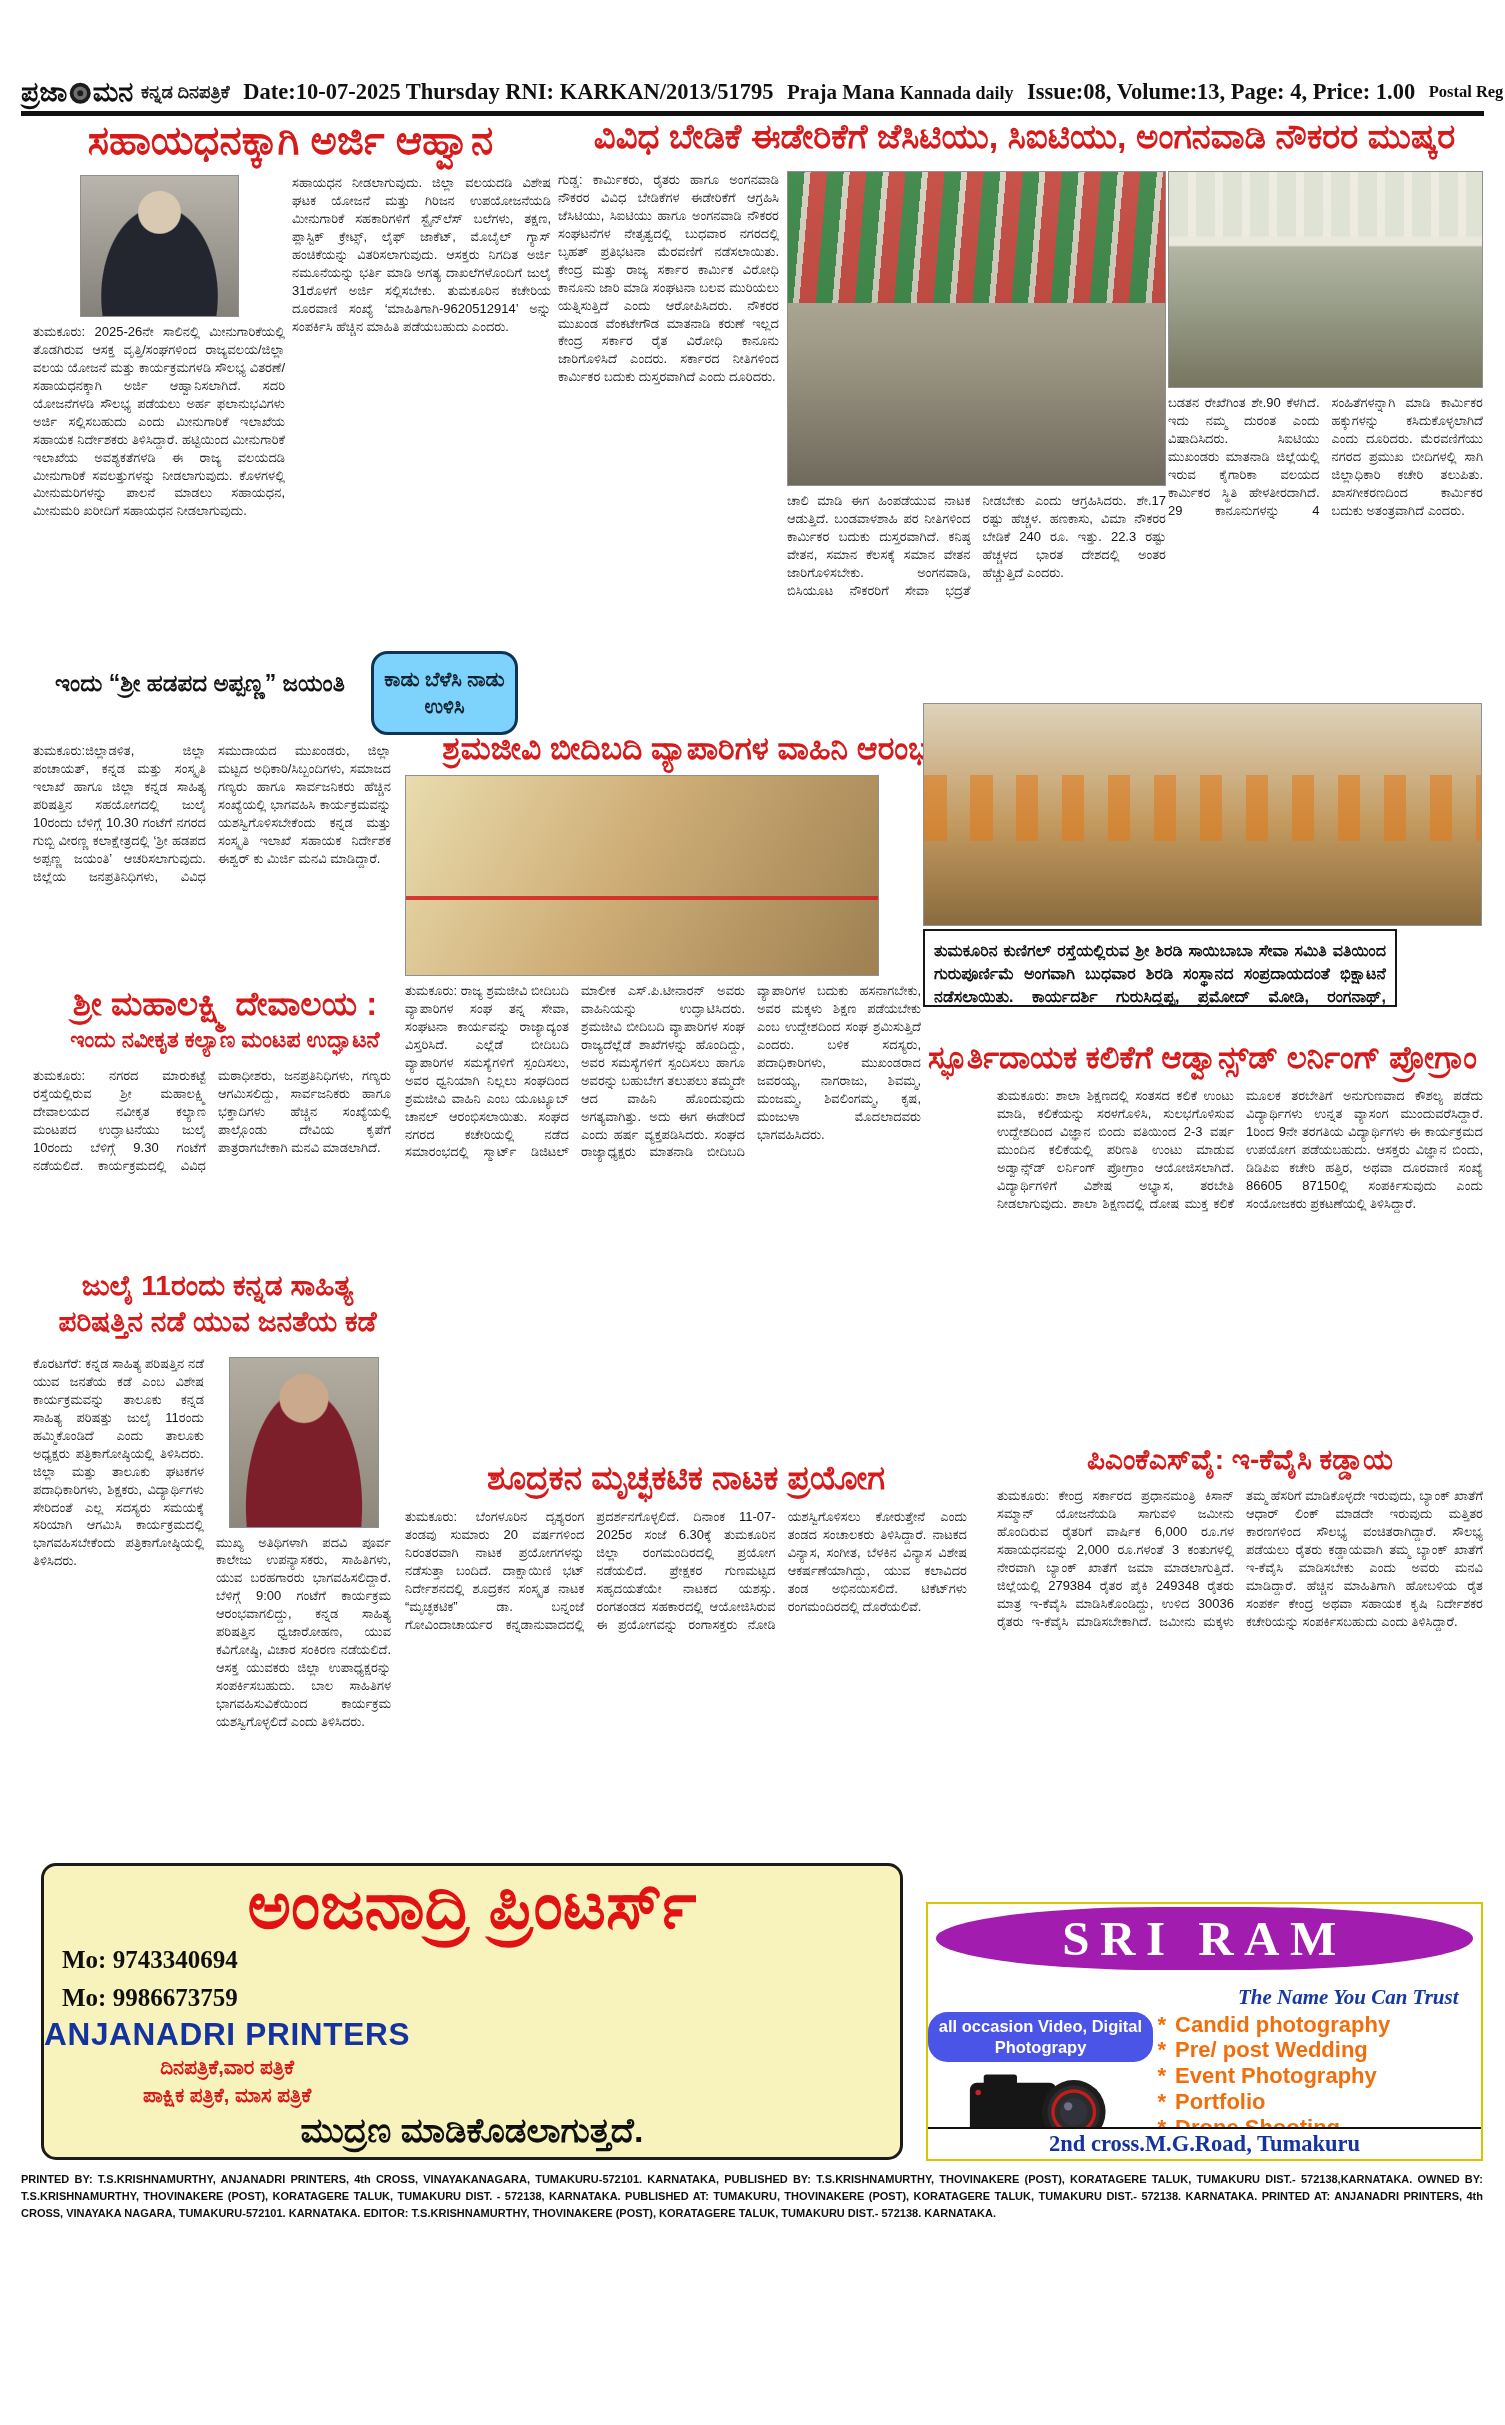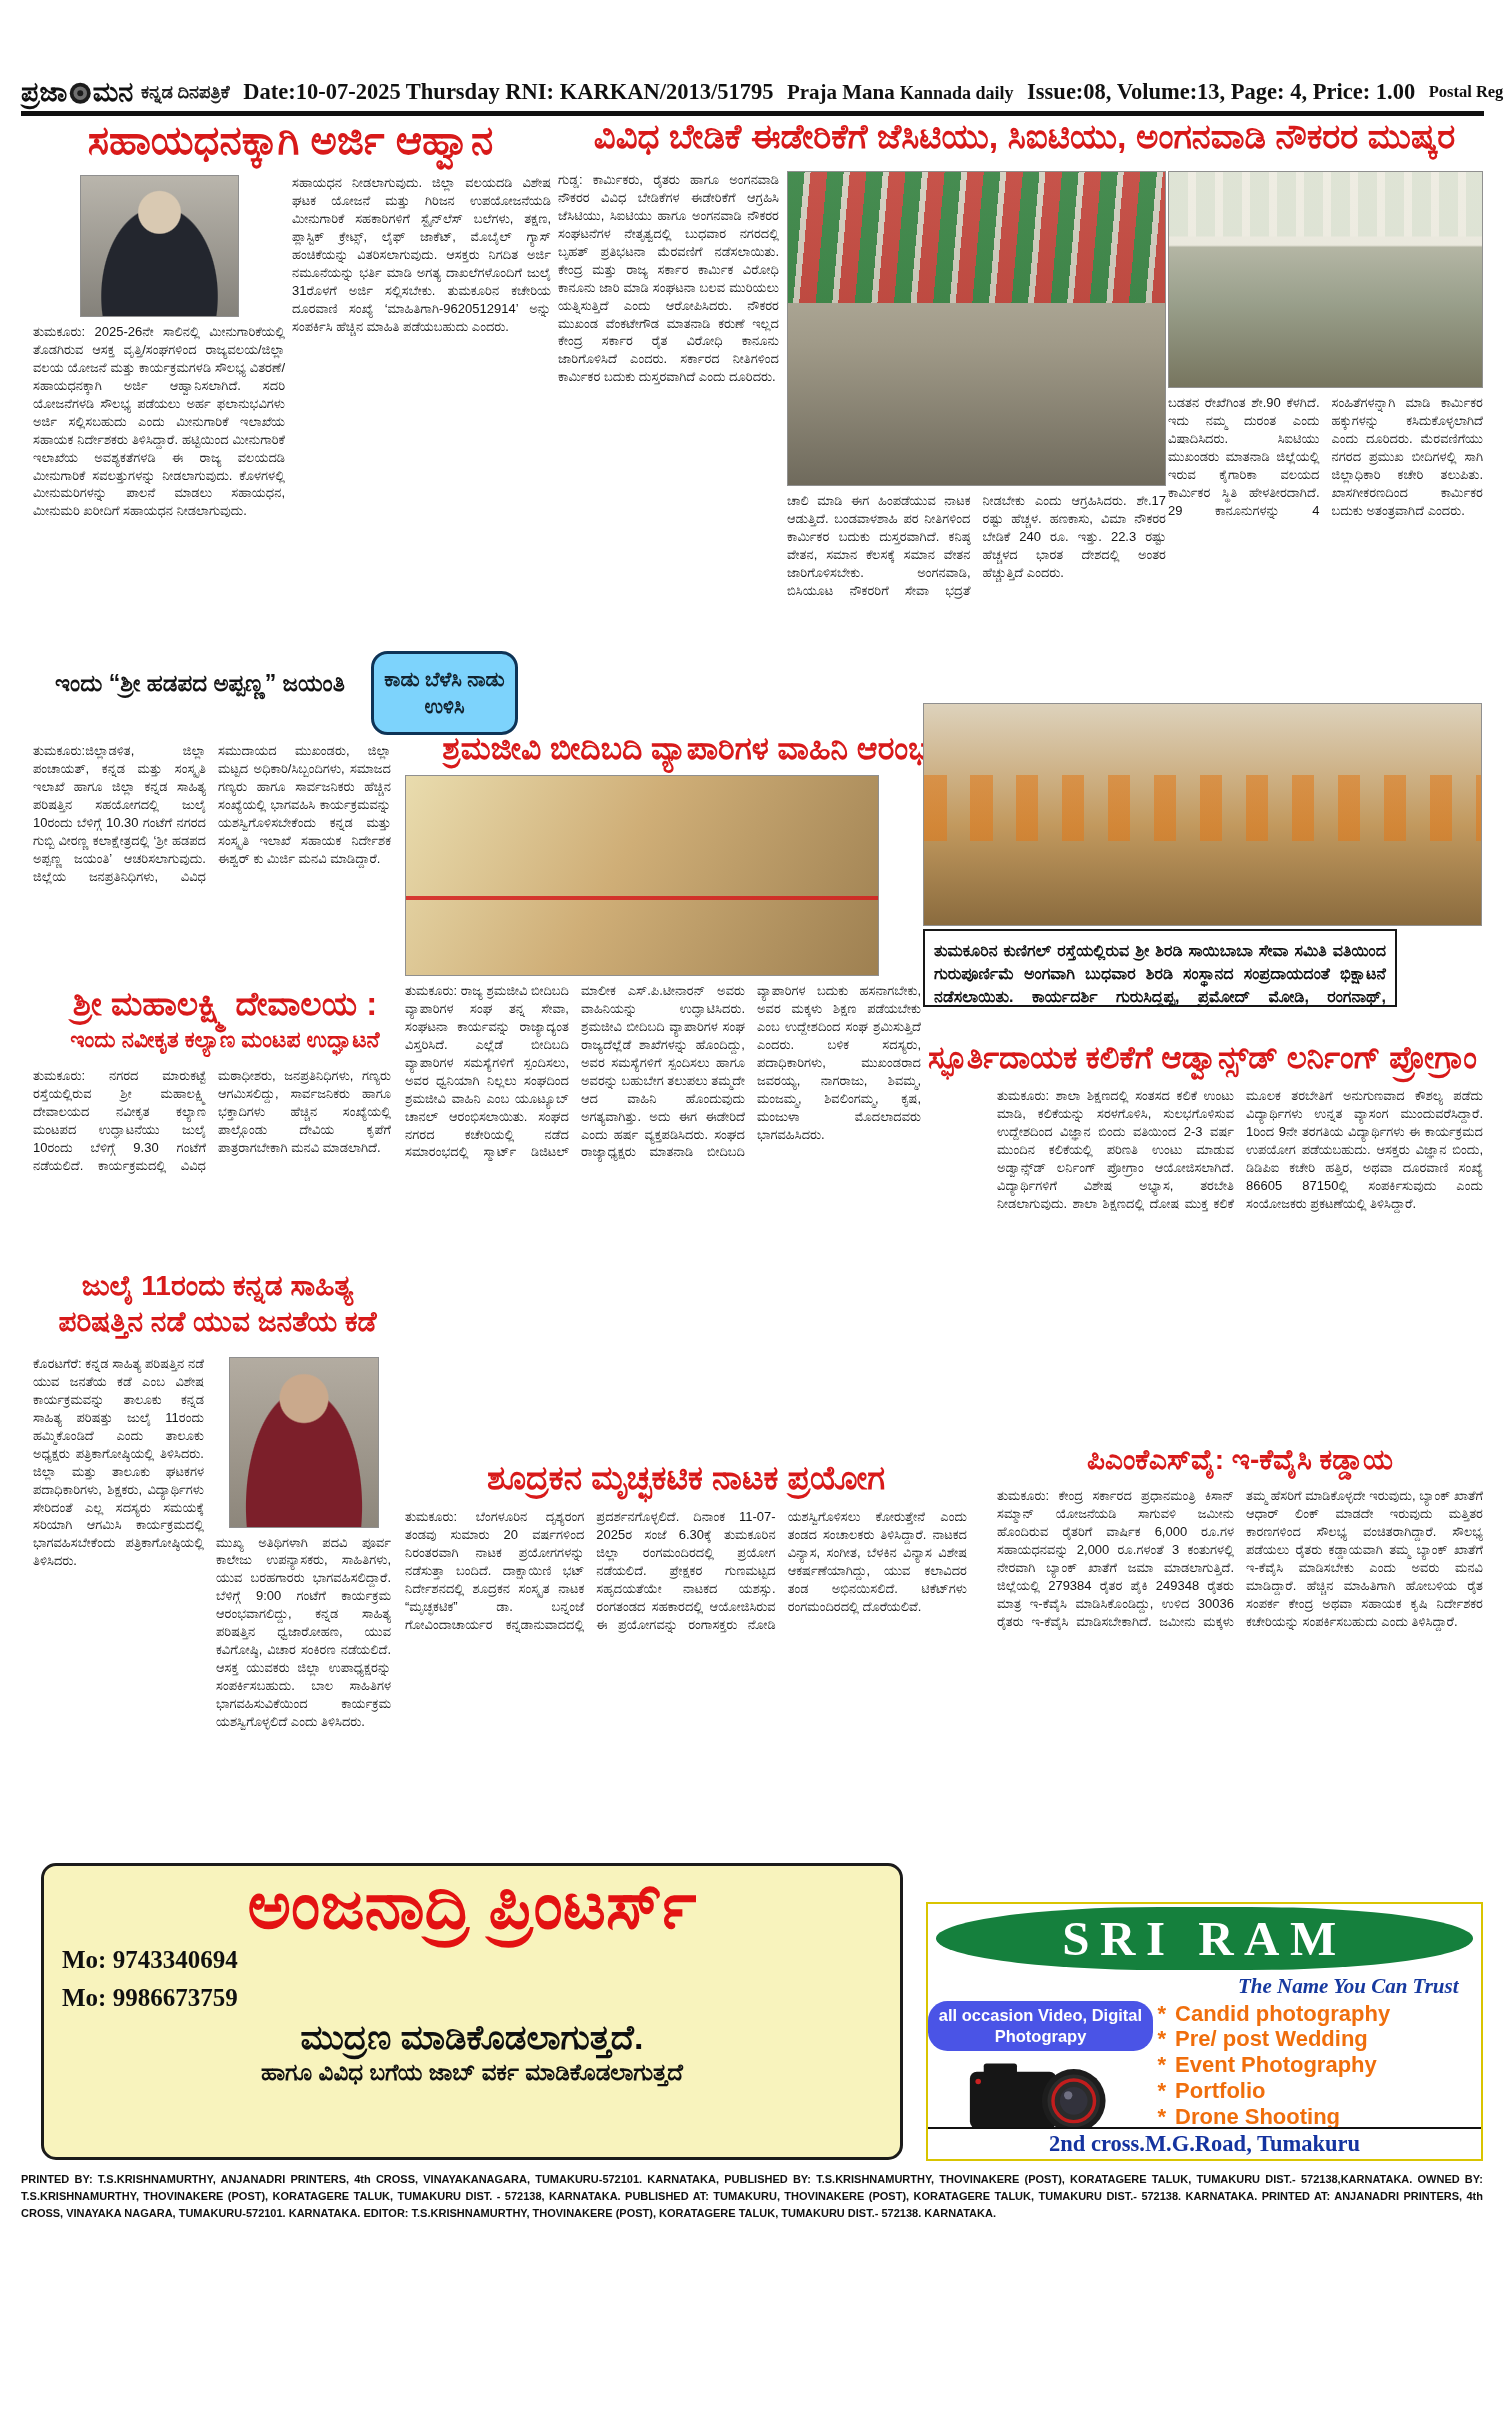--- a/index.html
+++ b/index.html
@@ -42,21 +42,21 @@
   .ad1-mid{display:flex;align-items:flex-start;margin-top:1.5px;flex-direction:column;}
   .ad1-phones{width:247px;padding-left:18px;font-family:"Liberation Serif",serif;font-weight:bold;font-size:25px;color:#101010;line-height:1.5;}
   .ad1-centerblock{flex:1;text-align:center;}
   .ad1-en{color:#14339f;font-weight:bold;font-size:31.5px;letter-spacing:0.7px;}
   .ad1-redline{color:#d81a1a;font-weight:bold;font-size:20px;line-height:1.4;}
   .ad1-big{text-align:center;font-weight:bold;font-size:34px;color:#101010;margin-top:1.5px;}
   .ad1-sub{text-align:center;font-weight:bold;font-size:23px;color:#101010;margin-top:1.5px;}
   .ad1-loc{text-align:center;font-weight:bold;font-size:20px;color:#101010;margin-top:4.5px;}
   
   .ad2{position:absolute;left:926px;top:1902px;width:557px;height:259px;background:#ffffff;border:2.2px solid #d9c400;box-sizing:border-box;overflow:hidden;}
-  .ad2-banner{margin:3px auto 4px;width:97%;height:63px;background:#15803d;border-radius:50%/60%;display:flex;align-items:center;justify-content:center;}
+  .ad2-banner{margin:3px auto 15px;width:97%;height:63px;background:#a21caf;border-radius:50%/60%;display:flex;align-items:center;justify-content:center;}
   .ad2-banner span{font-family:"Liberation Serif",serif;font-weight:bold;font-size:49px;color:#ffffff;letter-spacing:10.5px;}
   .ad2-tagline{text-align:right;padding-right:22.5px;font-family:"Liberation Serif",serif;font-style:italic;font-weight:bold;font-size:21px;color:#16399f;margin-top:1.5px;}
   .ad2-mid{display:flex;margin-top:1.5px;}
   .ad2-left{width:225px;display:flex;flex-direction:column;align-items:center;}
   .ad2-pill{background:#4a54e6;color:#fff;font-weight:bold;font-size:16.5px;text-align:center;border-radius:19.5px;padding:4.5px 10.5px;line-height:1.25;}
   .ad2-mob{font-family:"Liberation Serif",serif;font-weight:bold;font-size:19px;color:#101010;margin-top:1.5px;}
   .ad2-right{flex:1;padding-left:4.5px;}
   .ad2-service{color:#f06e0c;font-weight:bold;font-size:22px;line-height:1.18;white-space:nowrap;}
   .ad2-service .star{margin-right:9px;}
   .ad2-name{color:#d40f0f;font-weight:bold;font-size:15px;text-align:right;padding-right:7.5px;}
@@ -139,20 +139,25 @@
 
   <div class="headline-red" style="left:405px;top:1459px;width:562px;font-size:33px;">ಶೂದ್ರಕನ ಮೃಚ್ಛಕಟಿಕ ನಾಟಕ ಪ್ರಯೋಗ</div>
   <div class="body-text cols3" style="left:405px;top:1508px;width:562px;height:343px;">ತುಮಕೂರು: ಬೆಂಗಳೂರಿನ ದೃಶ್ಯರಂಗ ತಂಡವು ಸುಮಾರು 20 ವರ್ಷಗಳಿಂದ ನಿರಂತರವಾಗಿ ನಾಟಕ ಪ್ರಯೋಗಗಳನ್ನು ನಡೆಸುತ್ತಾ ಬಂದಿದೆ. ದಾಕ್ಷಾಯಿಣಿ ಭಟ್ ನಿರ್ದೇಶನದಲ್ಲಿ ಶೂದ್ರಕನ ಸಂಸ್ಕೃತ ನಾಟಕ “ಮೃಚ್ಛಕಟಿಕ” ಡಾ. ಬನ್ನಂಜೆ ಗೋವಿಂದಾಚಾರ್ಯರ ಕನ್ನಡಾನುವಾದದಲ್ಲಿ ಪ್ರದರ್ಶನಗೊಳ್ಳಲಿದೆ. ದಿನಾಂಕ 11-07-2025ರ ಸಂಜೆ 6.30ಕ್ಕೆ ತುಮಕೂರಿನ ಜಿಲ್ಲಾ ರಂಗಮಂದಿರದಲ್ಲಿ ಪ್ರಯೋಗ ನಡೆಯಲಿದೆ. ಪ್ರೇಕ್ಷಕರ ಗುಣಮಟ್ಟದ ಸಹೃದಯತೆಯೇ ನಾಟಕದ ಯಶಸ್ಸು. ರಂಗತಂಡದ ಸಹಕಾರದಲ್ಲಿ ಆಯೋಜಿಸಿರುವ ಈ ಪ್ರಯೋಗವನ್ನು ರಂಗಾಸಕ್ತರು ನೋಡಿ ಯಶಸ್ವಿಗೊಳಿಸಲು ಕೋರುತ್ತೇನೆ ಎಂದು ತಂಡದ ಸಂಚಾಲಕರು ತಿಳಿಸಿದ್ದಾರೆ. ನಾಟಕದ ವಿನ್ಯಾಸ, ಸಂಗೀತ, ಬೆಳಕಿನ ವಿನ್ಯಾಸ ವಿಶೇಷ ಆಕರ್ಷಣೆಯಾಗಿದ್ದು, ಯುವ ಕಲಾವಿದರ ತಂಡ ಅಭಿನಯಿಸಲಿದೆ. ಟಿಕೆಟ್‌ಗಳು ರಂಗಮಂದಿರದಲ್ಲಿ ದೊರೆಯಲಿವೆ.</div>
 
   <div class="ad1">
     <div class="ad1-title">ಅಂಜನಾದ್ರಿ ಪ್ರಿಂಟರ್ಸ್</div>
     <div class="ad1-mid">
       <div class="ad1-phones">
         <div>Mo: 9743340694</div>
         <div>Mo: 9986673759</div>
+      </div>
+      <div class="ad1-centerblock">
+        <div class="ad1-en">ANJANADRI PRINTERS</div>
+        <div class="ad1-redline">ದಿನಪತ್ರಿಕೆ,ವಾರ ಪತ್ರಿಕೆ</div>
+        <div class="ad1-redline">ಪಾಕ್ಷಿಕ ಪತ್ರಿಕೆ, ಮಾಸ ಪತ್ರಿಕೆ</div>
       </div>
     </div>
     <div class="ad1-big">ಮುದ್ರಣ ಮಾಡಿಕೊಡಲಾಗುತ್ತದೆ.</div>
     <div class="ad1-sub">ಹಾಗೂ ವಿವಿಧ ಬಗೆಯ ಜಾಬ್ ವರ್ಕ ಮಾಡಿಕೊಡಲಾಗುತ್ತದೆ</div>
   </div>
 
   <div class="ad2">
     <div class="ad2-banner">
       <span>SRI RAM</span>
     </div>

